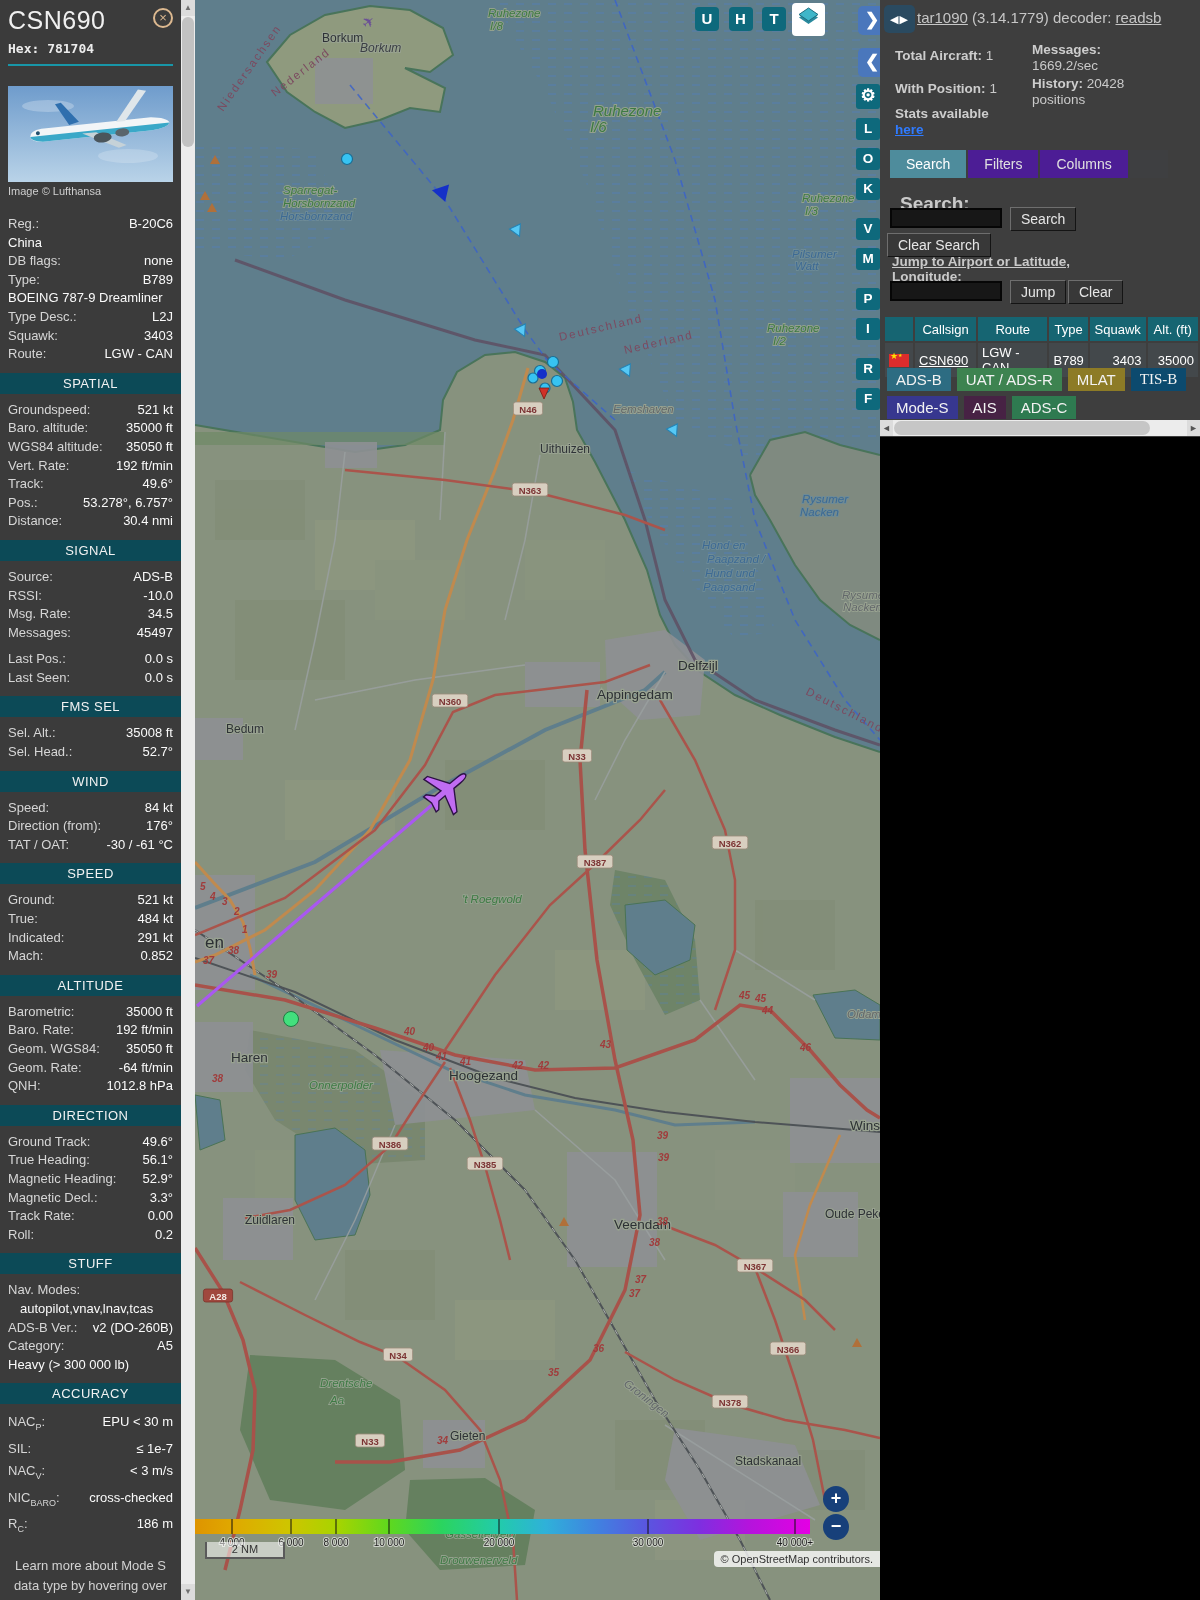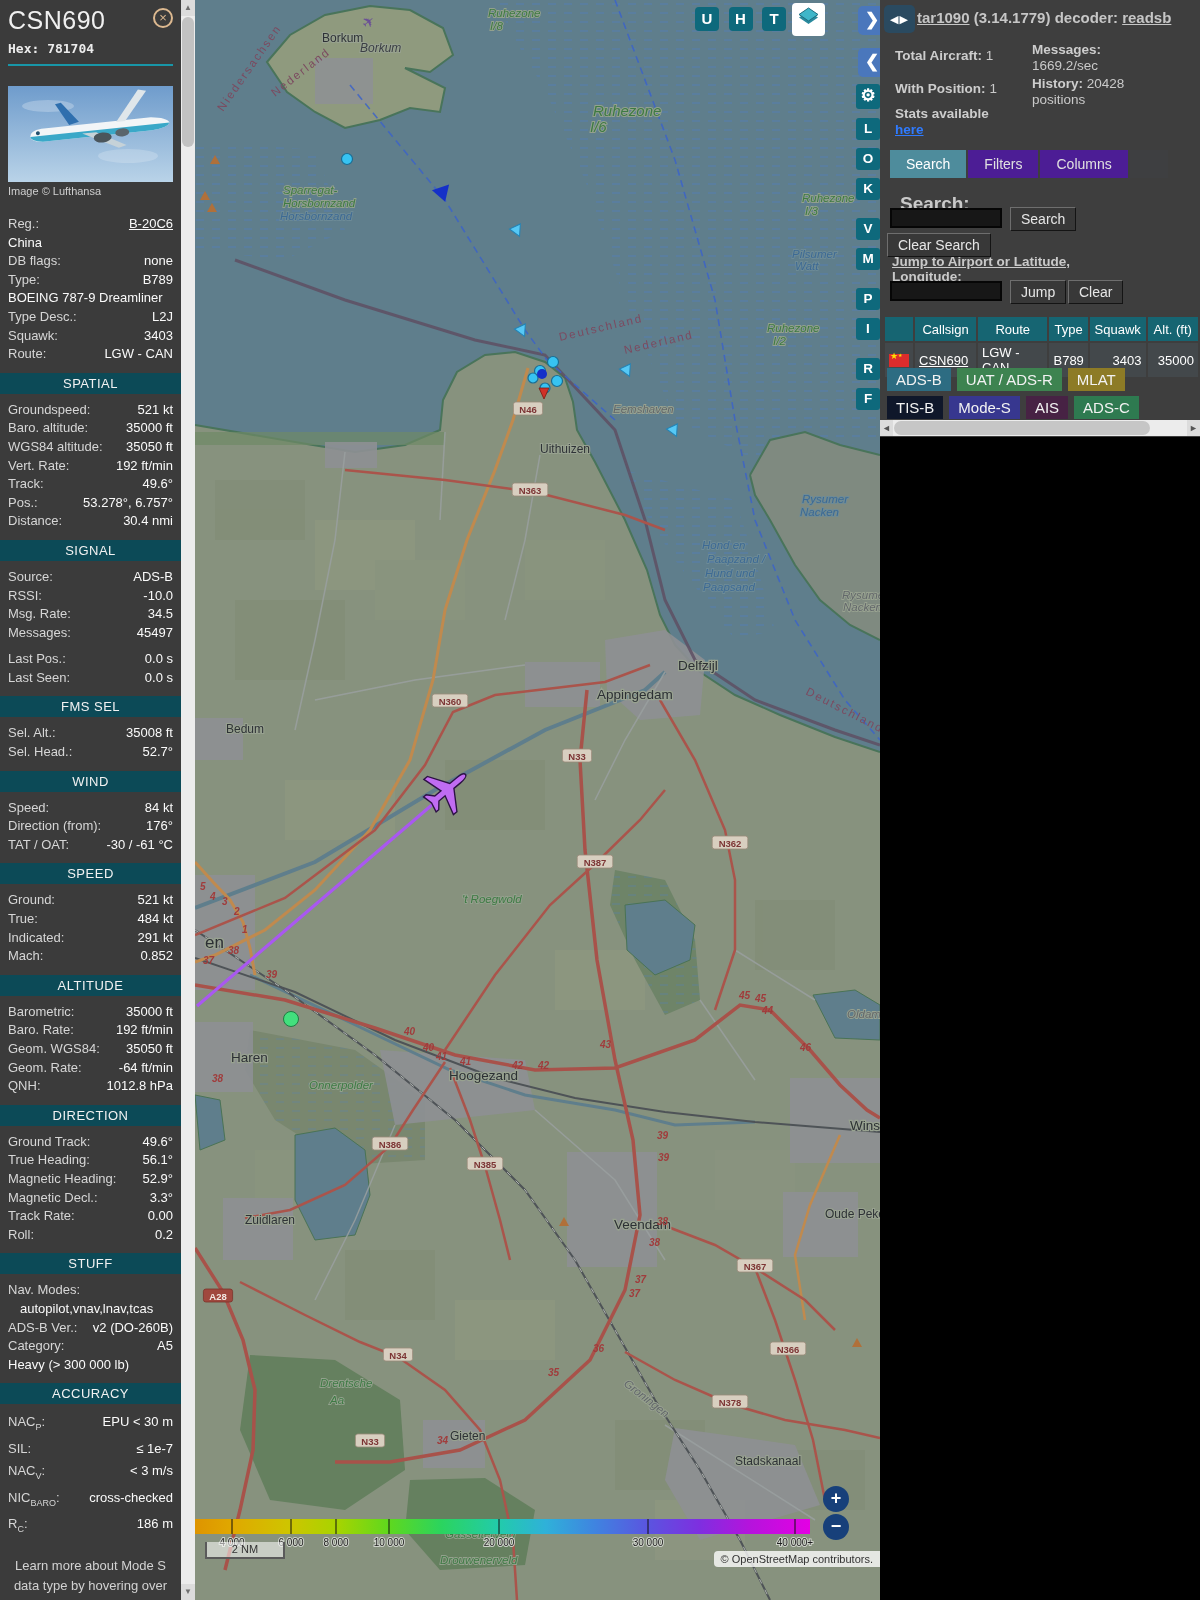--- a/index.html
+++ b/index.html
@@ -18,21 +18,21 @@
   .sb-hex{font-family:"DejaVu Sans Mono",monospace;font-size:13px;font-weight:bold;color:#ececec;margin-top:6px;}
   .sb-divider{height:2px;background:#1896a8;margin:8px 0 0 0;}
   .sb-photo{margin-top:20px;width:165px;height:96px;background:#6f9cc8;}
   .sb-credit{font-size:11px;color:#cfcfcf;margin-top:3px;}
   #sidebar-rows{margin-top:18px;}
   .info-row{display:flex;justify-content:space-between;font-size:13px;line-height:18.6px;}
   .info-row.spaced{line-height:22px;}
   .row-label{color:#d6d6d6;white-space:nowrap;}
   .row-label sub{font-size:9px;}
   .row-value{color:#fafafa;text-align:right;}
-  .row-value.link{text-decoration:underline;cursor:pointer;text-align:right;}
+  .row-value.link{cursor:pointer;text-align:right;}
   .info-row.left{justify-content:flex-start;}
   .info-row.indent{padding-left:12px;}
   .row-gap{height:8px;}
   .section-header{background:#0c4a57;color:#f2f2f2;text-align:center;font-size:13px;
                   letter-spacing:.5px;margin:9px -8px 7px -8px;padding:3px 0;}
   .sb-footer{margin-top:16px;font-size:13px;color:#d2d2d2;text-align:center;line-height:1.55;padding:0 2px;}
 
   
   #sb-scroll{position:absolute;left:181px;top:0;width:14px;height:1600px;background:#ececec;}
   .sb-arrow{position:absolute;left:0;width:14px;height:16px;background:#dcdcdc;color:#6f6f6f;
@@ -73,21 +73,21 @@
   #attribution{position:absolute;right:0;bottom:33px;background:rgba(255,255,255,.78);border-radius:4px 0 0 4px;
                font-size:11px;color:#333;padding:2px 7px;}
   .zoom-btn{position:absolute;left:628px;width:26px;height:26px;border-radius:50%;background:#17407a;
             color:#fff;font-size:18px;font-weight:bold;text-align:center;line-height:24px;cursor:pointer;}
 
   
   #panel{position:absolute;left:880px;top:0;width:320px;height:437px;background:#3e3e3e;color:#c9c9c9;}
   #panel-black{position:absolute;left:880px;top:437px;width:320px;height:1163px;background:#000;}
   #panel-toggle{position:absolute;left:4px;top:5px;width:31px;height:28px;background:#2a4a60;border-radius:5px;
                 color:#fff;font-size:11px;text-align:center;line-height:28px;cursor:pointer;letter-spacing:1px;}
-  #panel-header{position:absolute;left:37px;top:9px;font-size:15px;font-weight:bold;color:#c6c6c6;white-space:nowrap;}
+  #panel-header{position:absolute;left:37px;top:9px;font-size:15px;font-weight:normal;color:#c6c6c6;white-space:nowrap;}
   #panel-header .plink{text-decoration:underline;cursor:pointer;}
   .pstat{position:absolute;font-size:13.5px;line-height:16px;}
   .pstat b{color:#cdcdcd;}
   #stats-here{color:#2f7bff;text-decoration:underline;font-weight:bold;cursor:pointer;}
   #tabs{position:absolute;left:10px;top:150px;display:flex;gap:2px;width:278px;height:28px;}
   .tab{padding:0 16px;background:#4c1d95;color:#e0e0e0;font-size:14px;line-height:28px;cursor:pointer;}
   .tab.active{background:#4e8c9c;color:#fff;}
   .tab-fill{flex:1;background:#3e3f41;}
   #search-label{position:absolute;left:20px;top:193px;font-size:19px;font-weight:bold;}
   .pinput{position:absolute;width:112px;height:20px;background:#171717;border:2px solid #060606;color:#fff;
@@ -809,21 +809,21 @@
         <td class="num">3403</td>
         <td class="num">35000</td>
       </tr>
         </tbody>
     </table>
 
     <div id="legend">
         <div class="chip" style="background: rgb(45, 108, 130);">ADS-B</div>
         <div class="chip" style="background: rgb(61, 131, 80);">UAT / ADS-R</div>
         <div class="chip" style="background: rgb(141, 123, 38);">MLAT</div>
-        <div class="chip" style="background: #0f172a;">TIS-B</div>
+        <div class="chip" style="background: #0c4a6e; font-family: Liberation Serif, serif;">TIS-B</div>
         <div class="chip" style="background: rgb(55, 55, 143);">Mode-S</div>
         <div class="chip" style="background: rgb(71, 34, 68);">AIS</div>
         <div class="chip" style="background: rgb(46, 122, 80);">ADS-C</div>
       </div>
 
     <div id="hscroll">
       <div class="hs-arrow" style="left:0;">◄</div>
       <div id="hs-thumb"></div>
       <div class="hs-arrow" style="right:0;">►</div>
     </div>

